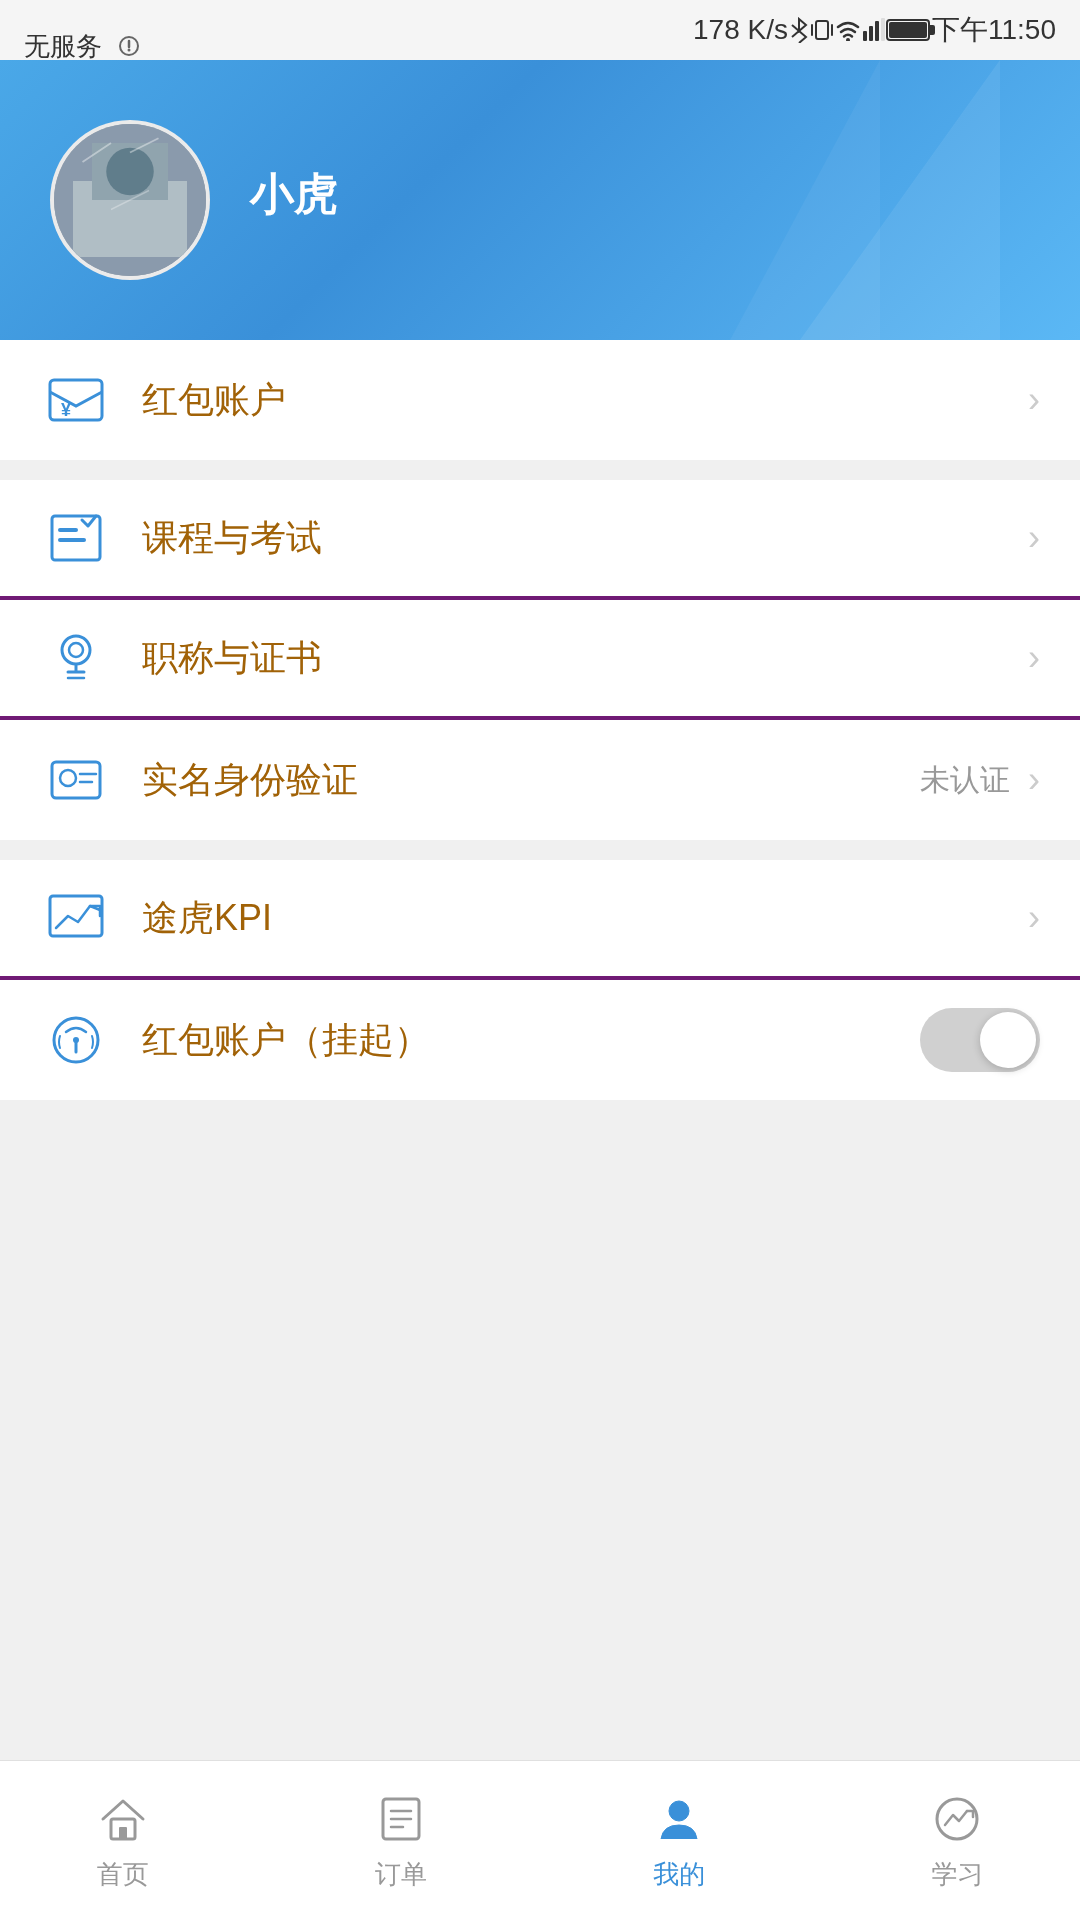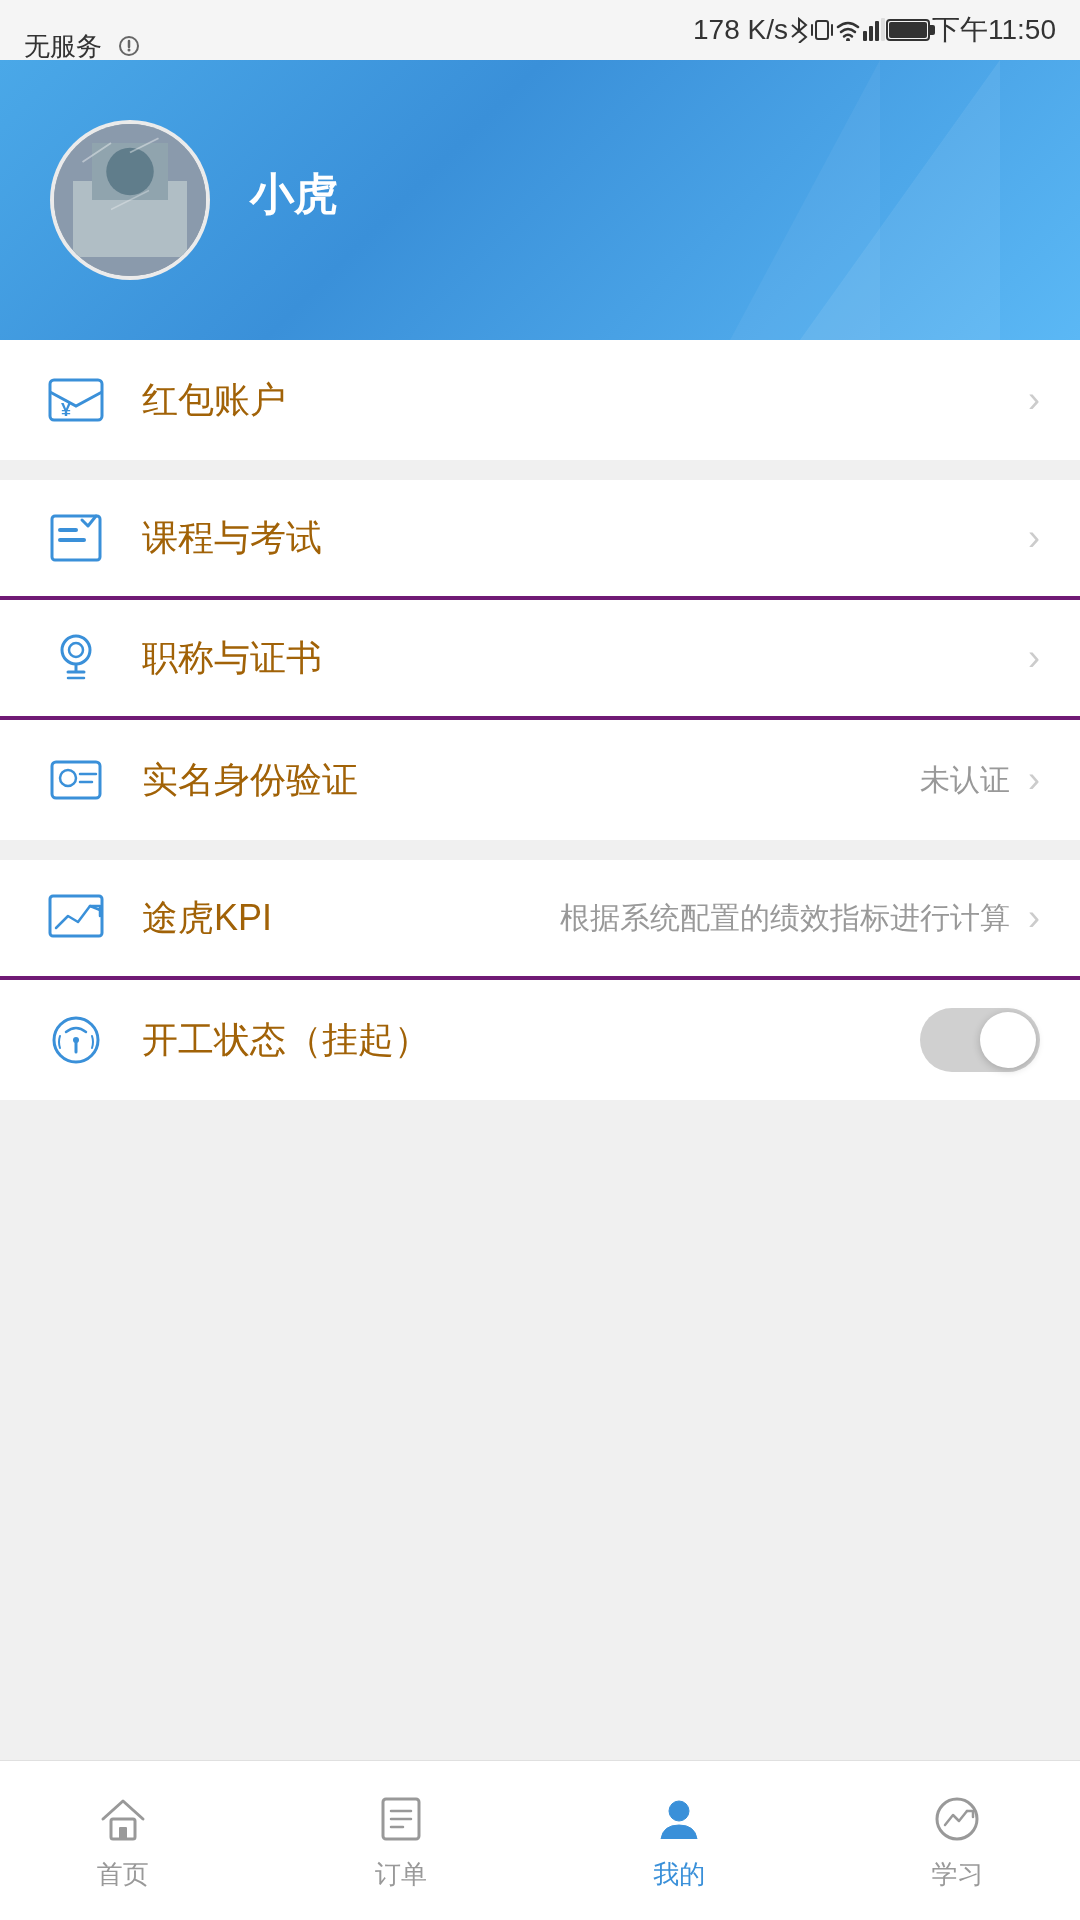--- a/index.html
+++ b/index.html
@@ -372,36 +372,35 @@
 
   <div class="menu-item">
     <div class="menu-icon">
       <svg width="60" height="60" viewBox="0 0 60 60">
         <rect x="4" y="8" width="52" height="40" rx="3" fill="none" stroke="#3a90d9" stroke-width="3"></rect>
         <polyline points="10,40 22,28 32,34 44,18 54,22" fill="none" stroke="#3a90d9" stroke-width="2.5" stroke-linecap="round" stroke-linejoin="round"></polyline>
         <polyline points="44,18 54,18 54,28" fill="none" stroke="#3a90d9" stroke-width="2.5" stroke-linecap="round" stroke-linejoin="round"></polyline>
       </svg>
     </div>
     <span class="menu-label">途虎KPI</span>
-    <span class="menu-value">根据系统配置的绩效指标进行计算</span>
     <span class="chevron">›</span>
   </div>
 
   <div class="menu-item" style="border-bottom:none;">
     <div class="menu-icon">
       <svg width="60" height="60" viewBox="0 0 60 60">
         <circle cx="30" cy="30" r="22" fill="none" stroke="#3a90d9" stroke-width="3"></circle>
         <path d="M20 22 Q30 14 40 22" fill="none" stroke="#3a90d9" stroke-width="2.5" stroke-linecap="round"></path>
         <line x1="30" y1="30" x2="30" y2="42" stroke="#3a90d9" stroke-width="3" stroke-linecap="round"></line>
         <circle cx="30" cy="30" r="3" fill="#3a90d9"></circle>
         <path d="M14 38 Q12 32 14 26" fill="none" stroke="#3a90d9" stroke-width="2" stroke-linecap="round"></path>
         <path d="M46 38 Q48 32 46 26" fill="none" stroke="#3a90d9" stroke-width="2" stroke-linecap="round"></path>
       </svg>
     </div>
-    <span class="menu-label">开工状态（挂起）</span>
+    <span class="menu-label">红包账户（挂起）</span>
     <div class="toggle-container">
       <div class="toggle-thumb"></div>
     </div>
   </div>
 </div>
 
 <div class="content-area" style="height: calc(1920px - 60px - 280px - 120px - 360px - 240px - 160px);"></div>
 
 <div class="bottom-nav">
 

